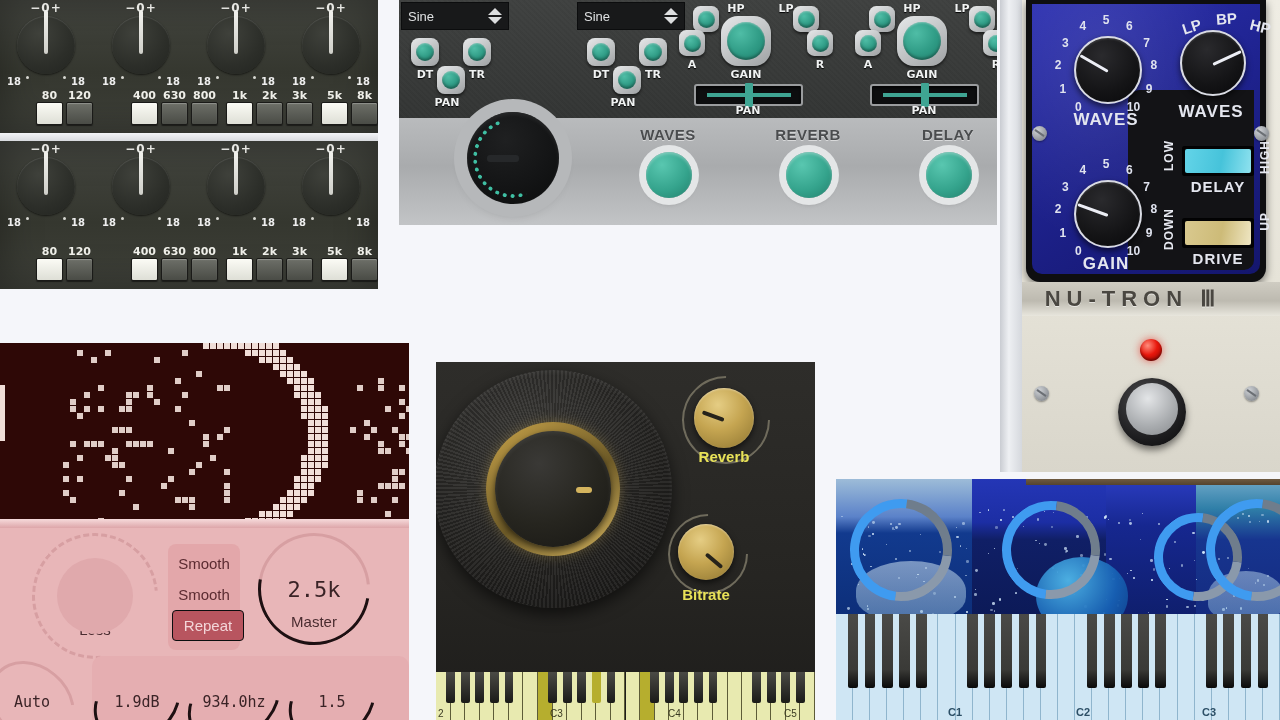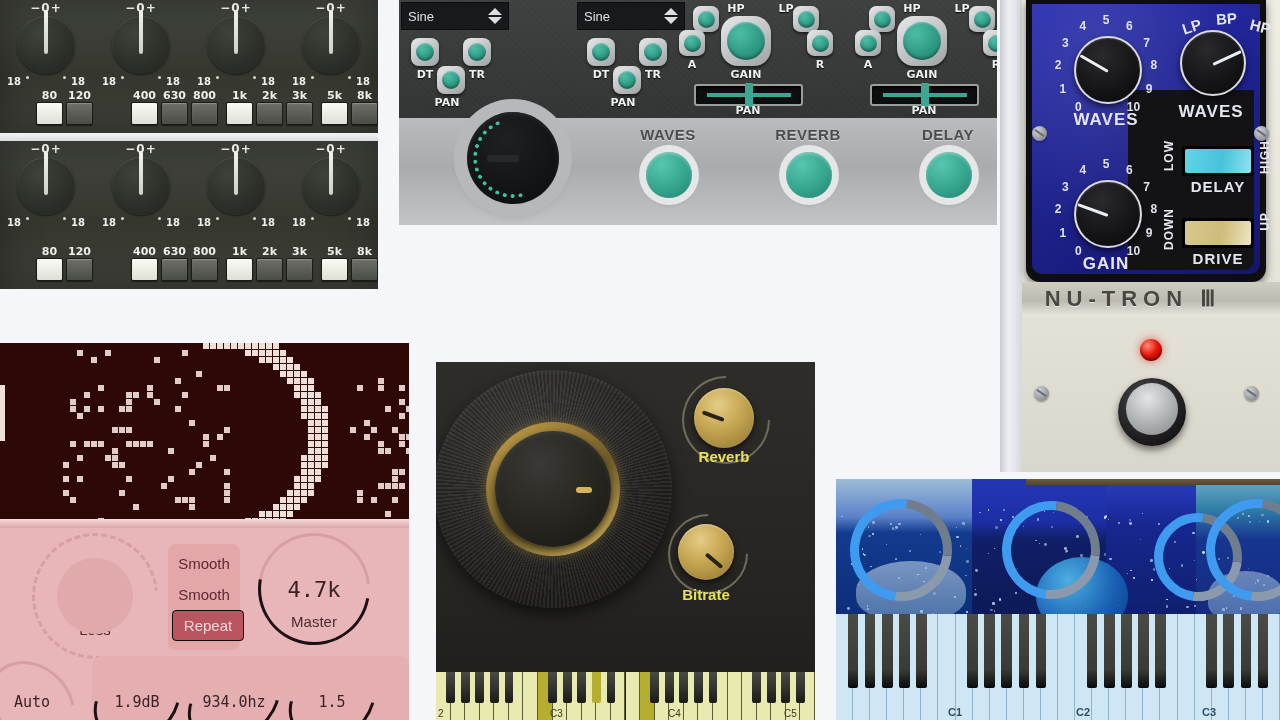--- a/index.html
+++ b/index.html
@@ -829,21 +829,21 @@
     </div>
     <div class="lossblob" style="left:57px;top:39px;width:76px;height:76px;"></div>
     <div class="modegrp" style="left:168px;top:25px;width:72px;height:106px;">
       <div class="modebtn">Smooth</div>
       <div class="modebtn">Smooth</div>
       <div class="modebtn sel">Repeat</div>
     </div>
     <div class="dial" style="left:258px;top:14px;width:112px;height:112px;">
       <div class="ring"></div>
       <div class="ring dark"></div>
-      <div class="val">4.7k</div>
+      <div class="val">2.5k</div>
       <div class="name" style="top:78px;">Master</div>
     </div>
     <div class="lofi-sub" style="left:92px;top:137px;width:317px;height:64px;"></div>
     <div class="dial" style="left:-14px;top:146px;width:92px;height:74px;z-index:2;">
       <div class="ring"></div>
       <div class="cap">Auto</div>
     </div>
     <div class="dial" style="left:91px;top:146px;width:92px;height:74px;z-index:2;">
       <div class="ring dark"></div>
       <div class="cap">1.9dB</div>

